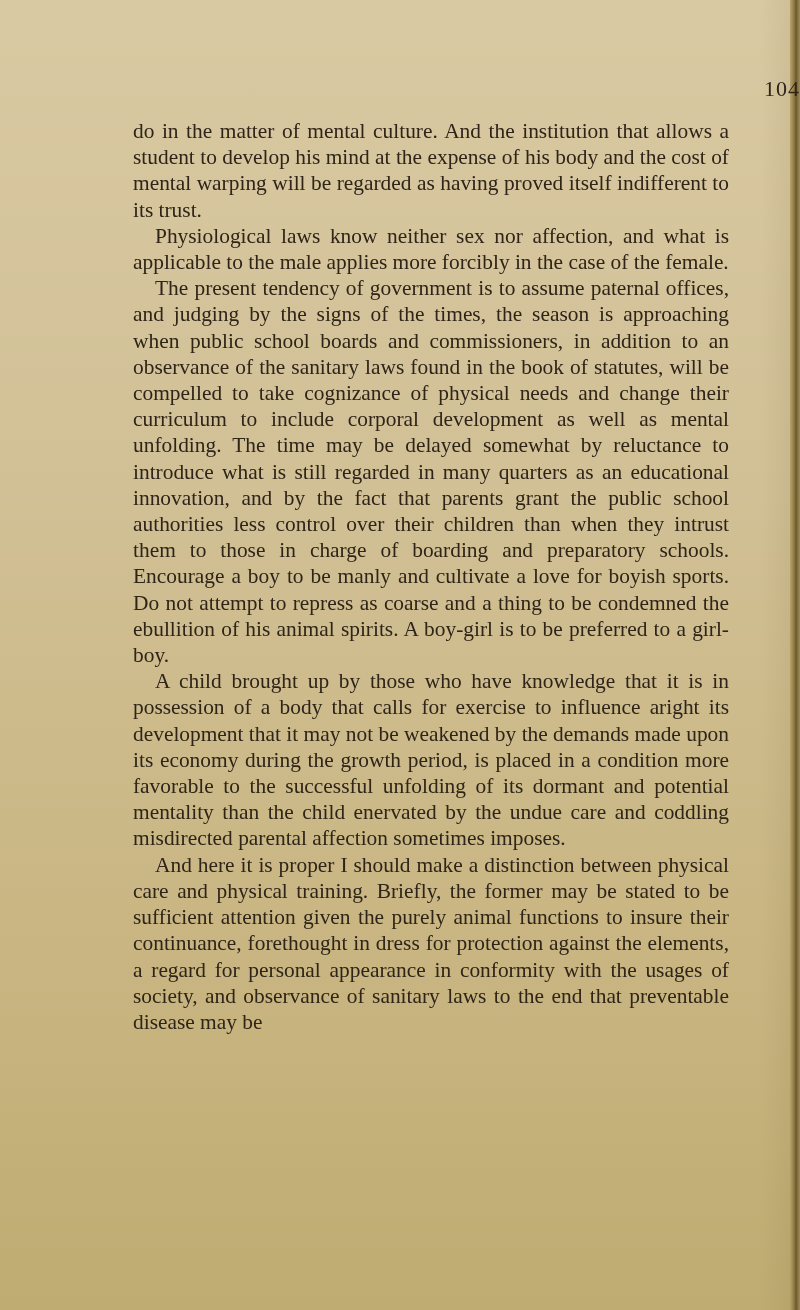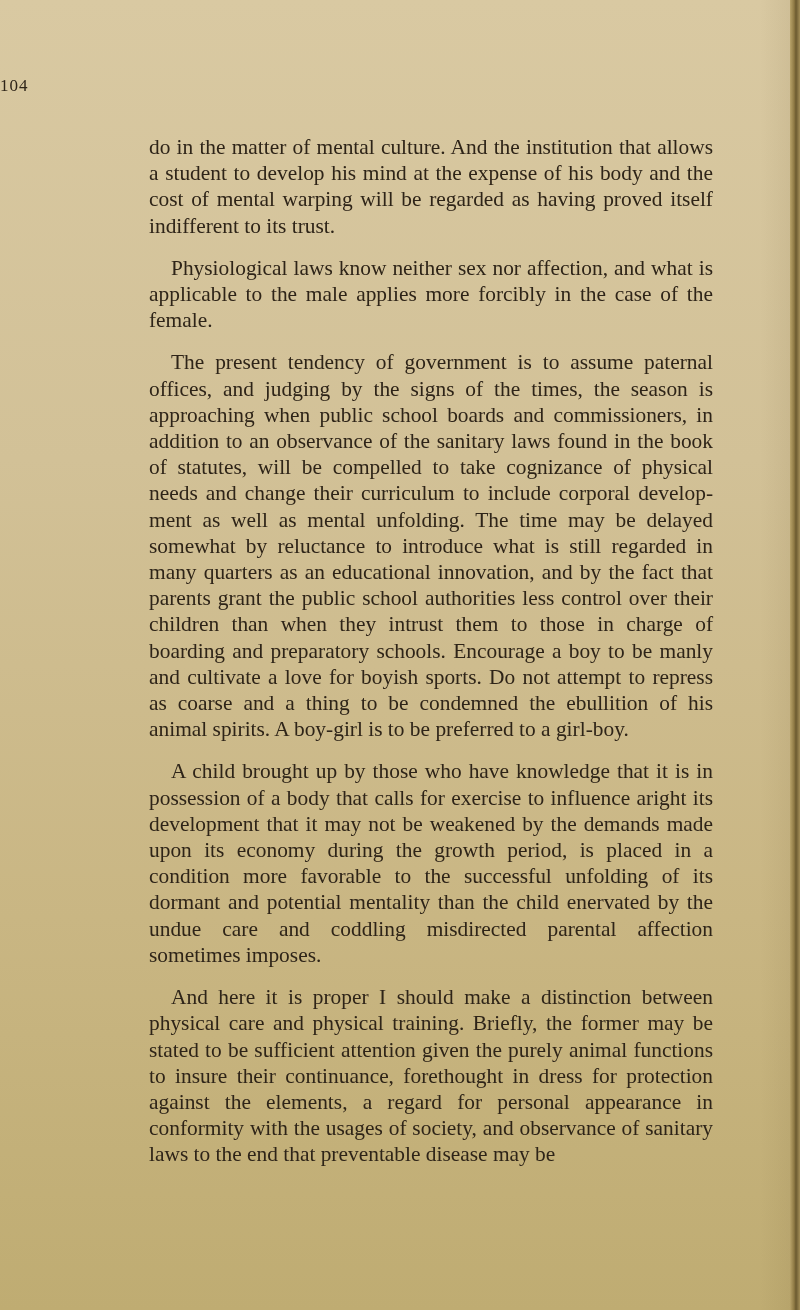--- a/index.html
+++ b/index.html
@@ -29,35 +29,35 @@
     right: 10px;
     width: 30px;
     height: 1310px;
     background: linear-gradient(90deg, rgba(0,0,0,0) 0%, rgba(90,70,30,0.08) 100%);
   }
   .page-number {
     position: absolute;
     top: 76px;
     left: 0;
     width: 800px;
-    text-align: left;
-    font-size: 17px;
+    text-align: right;
+    font-size: 22px;
     letter-spacing: 1px;
   }
   .body-text {
     position: absolute;
     top: 118px;
     left: 133px;
     width: 596px;
     font-size: 21.4px;
     line-height: 26.2px;
     text-align: justify;
   }
   .para {
-    margin: 16px;
+    margin: 0;
     text-indent: 0;
   }
   .para.indent {
     text-indent: 22px;
   }
 </style>
 </head>
 <body>
 
 <div class="page-shadow"></div>

